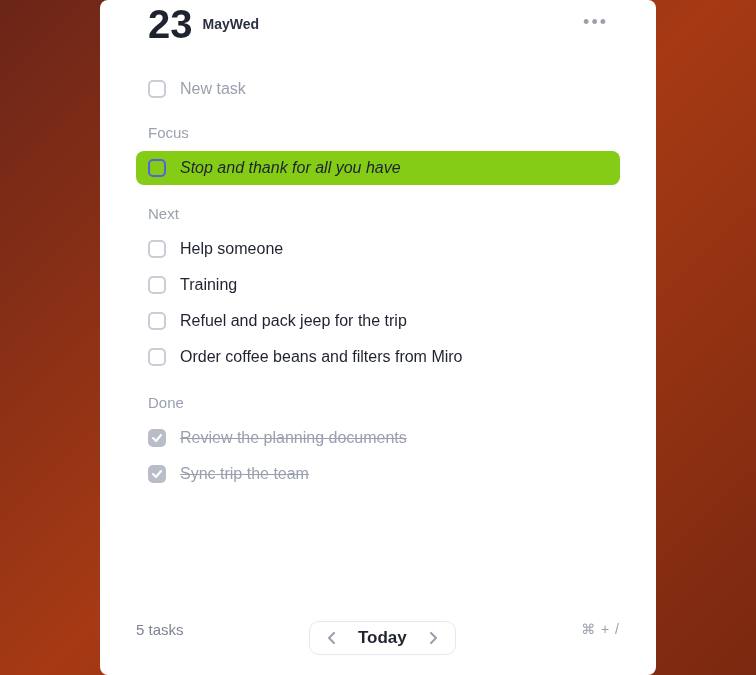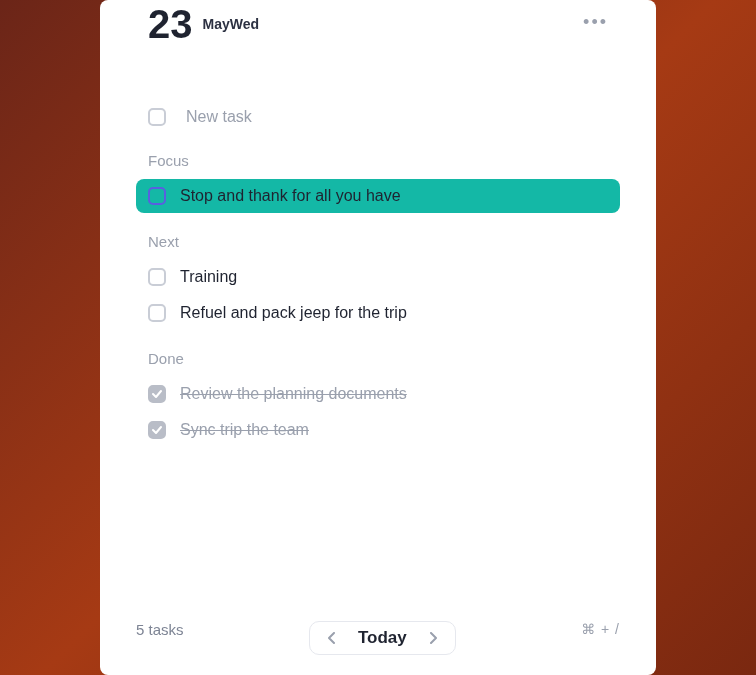--- a/index.html
+++ b/index.html
@@ -51,24 +51,23 @@
     padding: 8px 0;
   }
   .body {
     padding: 32px 36px 0 36px;
     flex: 1;
     overflow: hidden;
   }
   .new-task-row {
     display: flex;
     align-items: center;
-    gap: 20px;
+    gap: 14px;
     padding: 4px 12px 4px 12px;
     margin-bottom: 22px;
-    margin-top: 28px;
   }
   .checkbox {
     width: 18px;
     height: 18px;
     border: 2px solid #c9cdd6;
     border-radius: 5px;
     flex-shrink: 0;
     cursor: pointer;
   }
   .checkbox.focus-box { border-color: #5a5fe0; }
@@ -88,21 +87,21 @@
     padding: 0 12px;
     margin-bottom: 10px;
   }
   .task-row {
     display: flex;
     align-items: center;
     gap: 14px;
     padding: 8px 12px;
     border-radius: 8px;
   }
-  .task-row.focus-row { background: #14b8a6; }
+  .task-row.focus-row { background: #84cc16; font-style: italic; }
   .task-text { color: #1f2330; font-size: 16px; }
   .task-text.done-text { color: #9aa0ad; text-decoration: line-through; }
   .section { margin-bottom: 20px; }
   .section .tasks { display: flex; flex-direction: column; gap: 2px; }
   .footer {
     position: absolute;
     bottom: 0;
     left: 0;
     right: 0;
     height: 54px;
@@ -164,25 +163,33 @@
           <span class="task-text">Stop and thank for all you have</span>
         </div>
       </div>
     </div>
 
     <div class="section">
       <div class="section-label">Next</div>
       <div class="tasks">
         <div class="task-row">
           <div class="checkbox"></div>
+          <span class="task-text">Help someone</span>
+        </div>
+        <div class="task-row">
+          <div class="checkbox"></div>
           <span class="task-text">Training</span>
         </div>
         <div class="task-row">
           <div class="checkbox"></div>
           <span class="task-text">Refuel and pack jeep for the trip</span>
+        </div>
+        <div class="task-row">
+          <div class="checkbox"></div>
+          <span class="task-text">Order coffee beans and filters from Miro</span>
         </div>
       </div>
     </div>
 
     <div class="section">
       <div class="section-label">Done</div>
       <div class="tasks">
         <div class="task-row">
           <div class="checkbox done-box">
             <svg viewBox="0 0 10 10">

